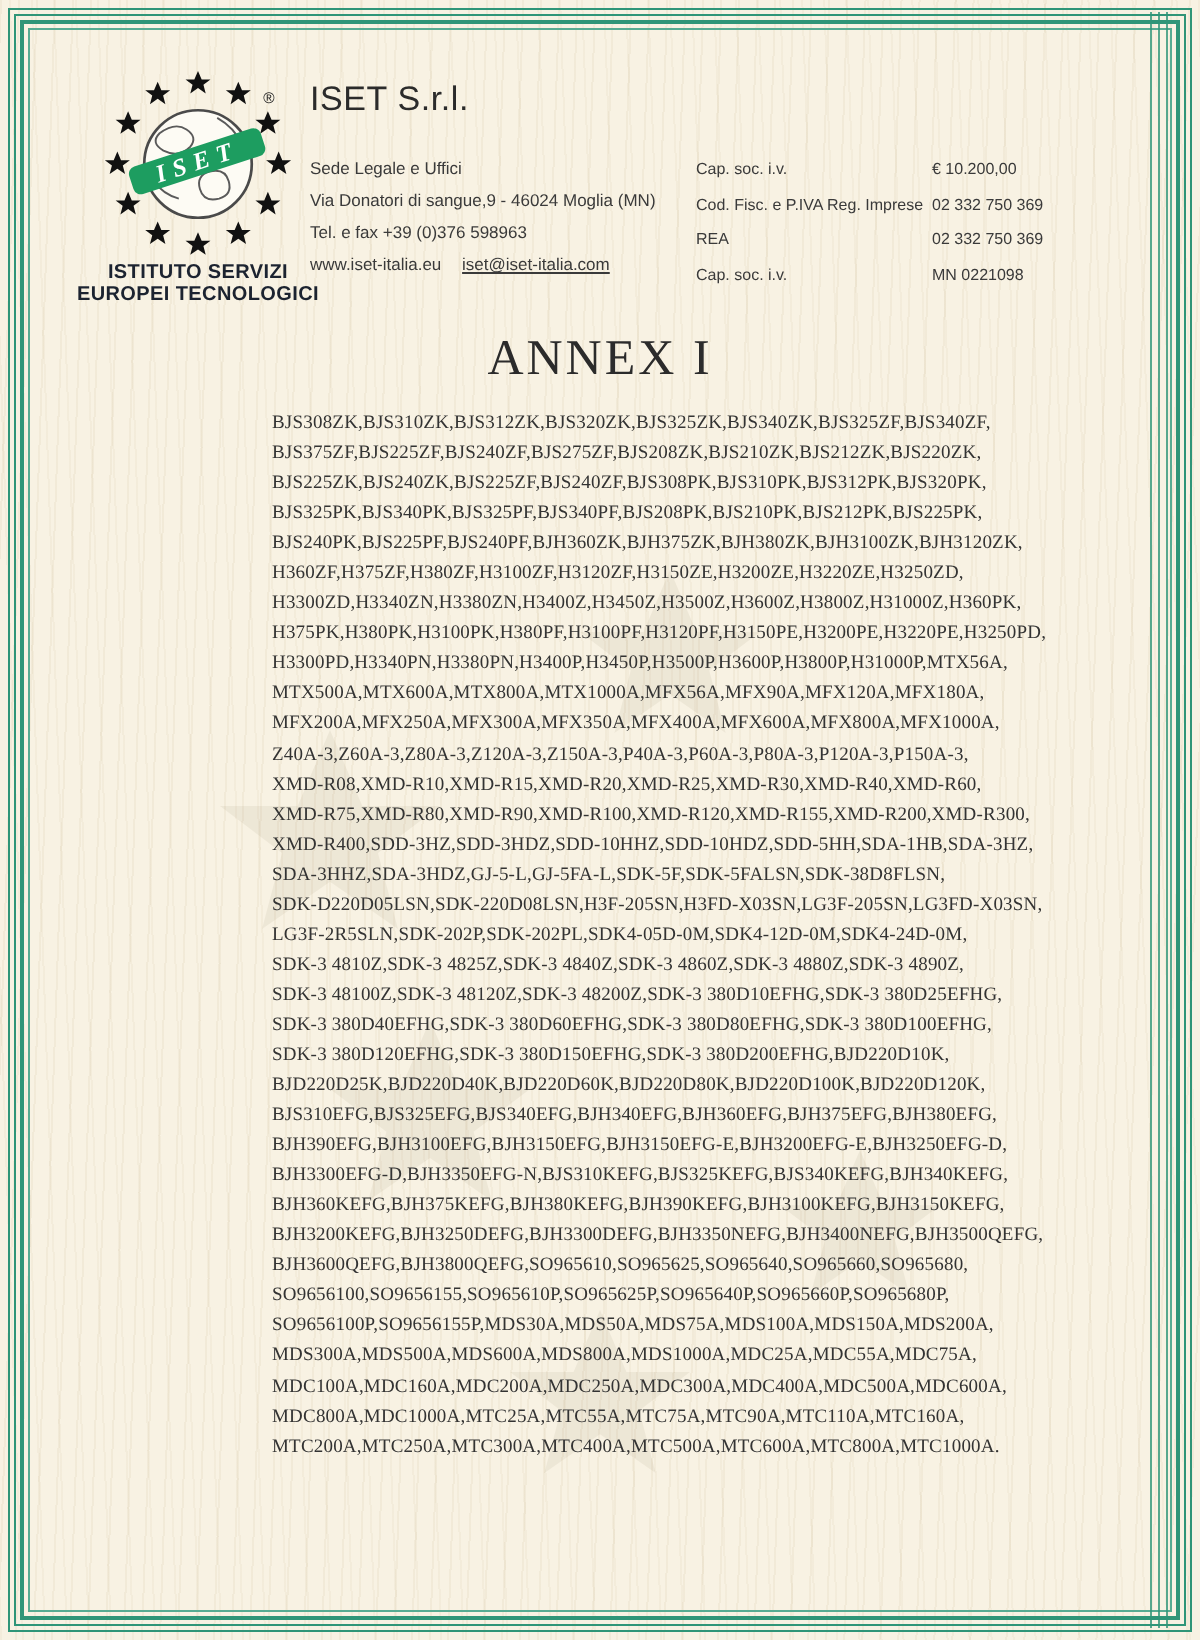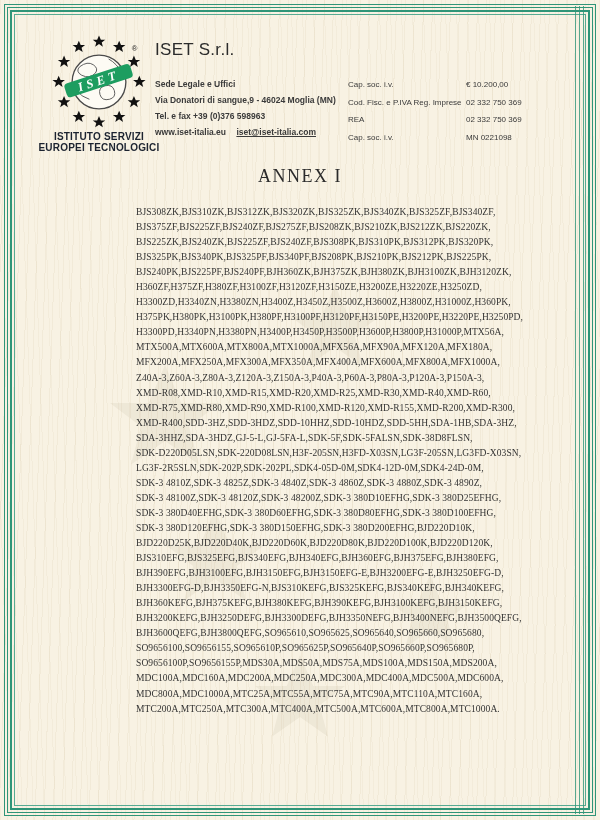--- a/index.html
+++ b/index.html
@@ -32,32 +32,32 @@
   .logo-block{position:absolute;left:34px;top:34px;width:130px;text-align:center;}
   .logo-svg{display:block;margin:0 auto;}
   .logo-caption{
     margin-top:2px;font-size:10px;font-weight:bold;line-height:10.5px;
     color:#1c2330;letter-spacing:.2px;
   }
   .company-name{
     position:absolute;left:155px;top:40px;
     font-size:17px;color:#2b2b2b;letter-spacing:.3px;
   }
-  .contact{position:absolute;left:155px;top:80px;font-size:8.5px;color:#3a3a3a;font-weight:bold;}
+  .contact{position:absolute;left:155px;top:80px;font-size:8.5px;color:#3a3a3a;}
   .contact .row{margin-bottom:7px;line-height:9px;}
   .contact a{color:#3a3a3a;text-decoration:none;}
   .contact .email{text-decoration:underline;margin-left:8px;}
   .registry{position:absolute;left:348px;top:80px;font-size:8px;color:#3a3a3a;}
   .registry .rrow{display:grid;grid-template-columns:118px auto;margin-bottom:8.5px;line-height:9px;}
   .registry .val{white-space:nowrap;}
   
   .annex-title{
     position:absolute;left:0;right:0;top:166px;margin:0;
     text-align:center;font-family:"Liberation Serif", serif;font-weight:normal;
-    font-size:18px;letter-spacing:1.5px;color:#2b2b2b;
+    font-size:25px;letter-spacing:1.5px;color:#2b2b2b;
   }
   .codes{
     position:absolute;left:136px;top:205px;width:396px;
     font-family:"Liberation Serif", serif;
     font-size:9.5px;line-height:15.05px;letter-spacing:.1px;color:#333;
   }
   .code-line{white-space:nowrap;}
 </style>
 </head>
 <body>
@@ -177,18 +177,19 @@
     <div class="code-line">SDK-3 380D120EFHG,SDK-3 380D150EFHG,SDK-3 380D200EFHG,BJD220D10K,</div>
     <div class="code-line">BJD220D25K,BJD220D40K,BJD220D60K,BJD220D80K,BJD220D100K,BJD220D120K,</div>
     <div class="code-line">BJS310EFG,BJS325EFG,BJS340EFG,BJH340EFG,BJH360EFG,BJH375EFG,BJH380EFG,</div>
     <div class="code-line">BJH390EFG,BJH3100EFG,BJH3150EFG,BJH3150EFG-E,BJH3200EFG-E,BJH3250EFG-D,</div>
     <div class="code-line">BJH3300EFG-D,BJH3350EFG-N,BJS310KEFG,BJS325KEFG,BJS340KEFG,BJH340KEFG,</div>
     <div class="code-line">BJH360KEFG,BJH375KEFG,BJH380KEFG,BJH390KEFG,BJH3100KEFG,BJH3150KEFG,</div>
     <div class="code-line">BJH3200KEFG,BJH3250DEFG,BJH3300DEFG,BJH3350NEFG,BJH3400NEFG,BJH3500QEFG,</div>
     <div class="code-line">BJH3600QEFG,BJH3800QEFG,SO965610,SO965625,SO965640,SO965660,SO965680,</div>
     <div class="code-line">SO9656100,SO9656155,SO965610P,SO965625P,SO965640P,SO965660P,SO965680P,</div>
     <div class="code-line">SO9656100P,SO9656155P,MDS30A,MDS50A,MDS75A,MDS100A,MDS150A,MDS200A,</div>
+    <div class="code-line">MDS300A,MDS500A,MDS600A,MDS800A,MDS1000A,MDC25A,MDC55A,MDC75A,</div>
     <div class="code-line">MDC100A,MDC160A,MDC200A,MDC250A,MDC300A,MDC400A,MDC500A,MDC600A,</div>
     <div class="code-line">MDC800A,MDC1000A,MTC25A,MTC55A,MTC75A,MTC90A,MTC110A,MTC160A,</div>
     <div class="code-line">MTC200A,MTC250A,MTC300A,MTC400A,MTC500A,MTC600A,MTC800A,MTC1000A.</div>
   </div>
 
 </div>
 
 </body></html>

